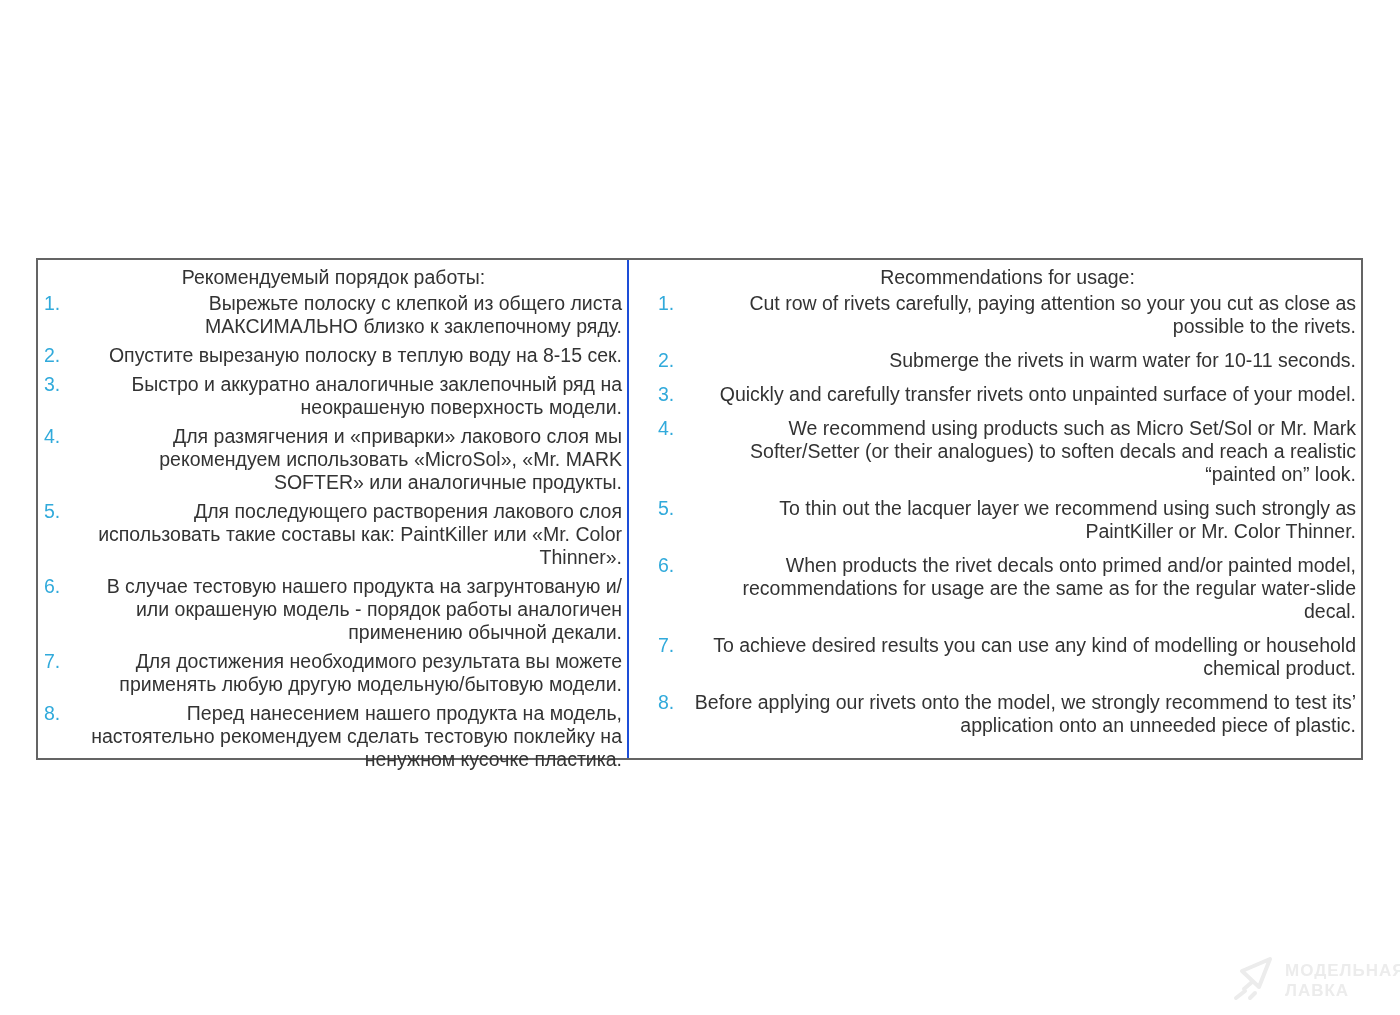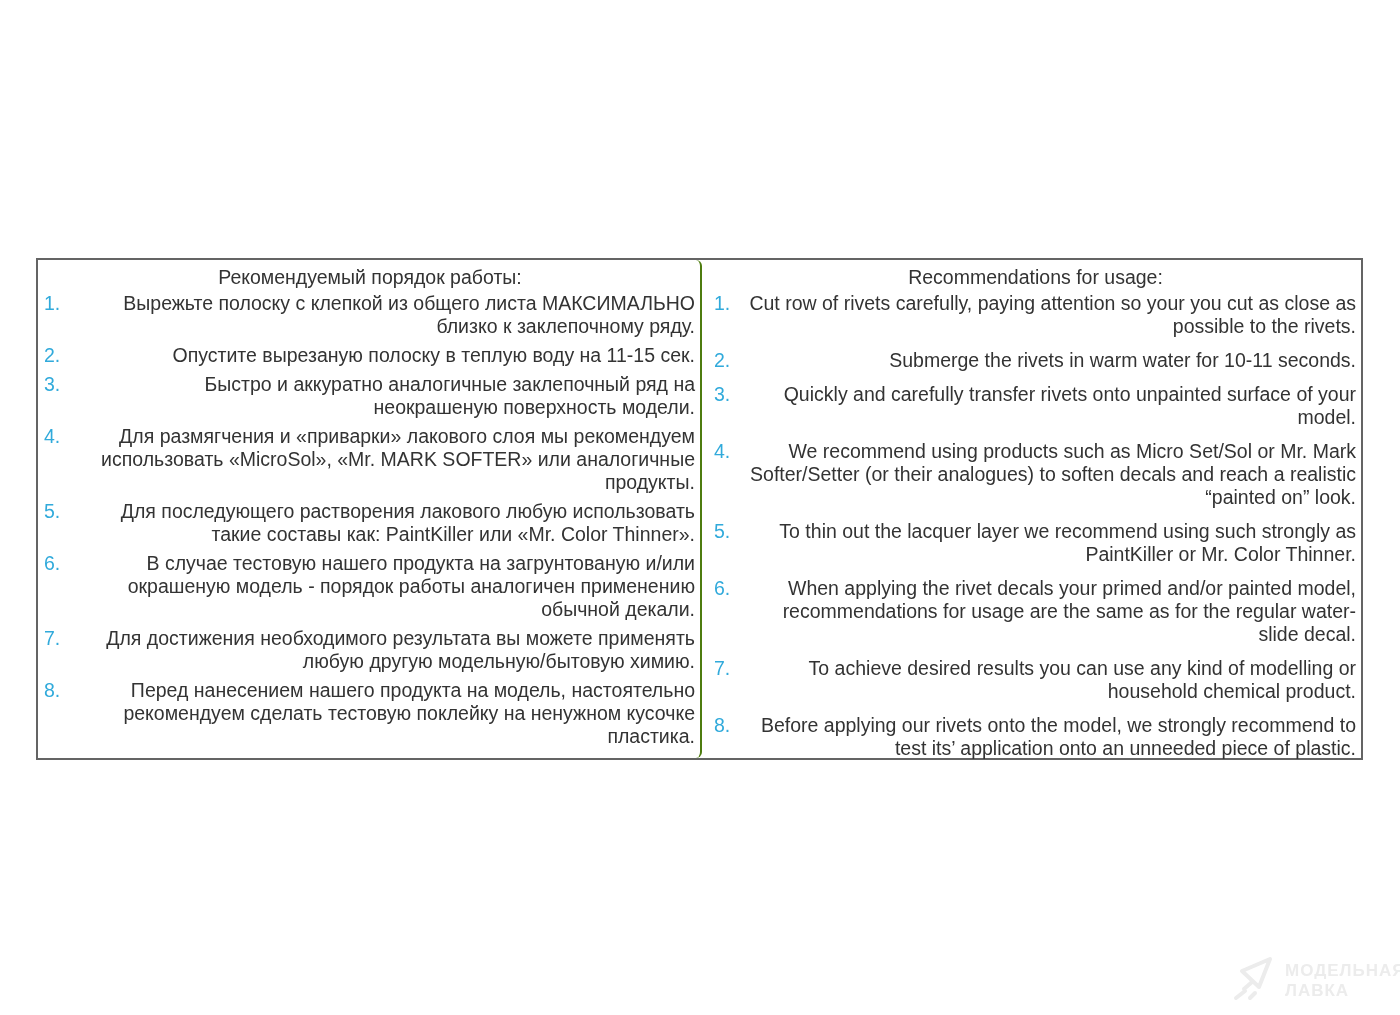--- a/index.html
+++ b/index.html
@@ -28,27 +28,26 @@
     display: flex;
     background: #ffffff;
   }
   .col {
     box-sizing: border-box;
     padding: 5px 4px 0 6px;
     font-size: 19.5px;
     line-height: 23px;
   }
   .col-left {
-    width: 664px;
-    border-right: 2px solid #4d7c0f;
-    border-radius: 6px;
+    width: 591px;
+    border-right: 2px solid #1d4ed8;
   }
   .col-right {
     flex: 1;
-    padding-left: 12px;
+    padding-left: 29px;
   }
   .col h2 {
     font-size: 19.5px;
     font-weight: normal;
     text-align: center;
     margin: 1px 0 3px 0;
     color: #333333;
   }
   .col ol {
     list-style: none;
@@ -107,46 +106,46 @@
     <h2>Рекомендуемый порядок работы:</h2>
     <ol>
 
         <li class="item">
           <span class="num">1.</span>
           <span class="txt">Вырежьте полоску с клепкой из общего листа МАКСИМАЛЬНО близко к заклепочному ряду.</span>
         </li>
 
         <li class="item">
           <span class="num">2.</span>
-          <span class="txt">Опустите вырезаную полоску в теплую воду на 11-15 сек.</span>
+          <span class="txt">Опустите вырезаную полоску в теплую воду на 8-15 сек.</span>
         </li>
 
         <li class="item">
           <span class="num">3.</span>
           <span class="txt">Быстро и аккуратно аналогичные заклепочный ряд на неокрашеную поверхность модели.</span>
         </li>
 
         <li class="item">
           <span class="num">4.</span>
           <span class="txt">Для размягчения и «приварки» лакового слоя мы рекомендуем использовать «MicroSol», «Mr. MARK SOFTER» или аналогичные продукты.</span>
         </li>
 
         <li class="item">
           <span class="num">5.</span>
-          <span class="txt">Для последующего растворения лакового любую использовать такие составы как: PaintKiller или «Mr. Color Thinner».</span>
+          <span class="txt">Для последующего растворения лакового слоя использовать такие составы как: PaintKiller или «Mr. Color Thinner».</span>
         </li>
 
         <li class="item">
           <span class="num">6.</span>
           <span class="txt">В случае тестовую нашего продукта на загрунтованую и/или окрашеную модель - порядок работы аналогичен применению обычной декали.</span>
         </li>
 
         <li class="item">
           <span class="num">7.</span>
-          <span class="txt">Для достижения необходимого результата вы можете применять любую другую модельную/бытовую химию.</span>
+          <span class="txt">Для достижения необходимого результата вы можете применять любую другую модельную/бытовую модели.</span>
         </li>
 
         <li class="item">
           <span class="num">8.</span>
           <span class="txt">Перед нанесением нашего продукта на модель, настоятельно рекомендуем сделать тестовую поклейку на ненужном кусочке пластика.</span>
         </li>
       </ol>
   </section>
 
   <section class="col col-right">
@@ -173,21 +172,21 @@
           <span class="txt">We recommend using products such as Micro Set/Sol or Mr. Mark Softer/Setter (or their analogues) to soften decals and reach a realistic “painted on” look.</span>
         </li>
 
         <li class="item">
           <span class="num">5.</span>
           <span class="txt">To thin out the lacquer layer we recommend using such strongly as PaintKiller or Mr. Color Thinner.</span>
         </li>
 
         <li class="item">
           <span class="num">6.</span>
-          <span class="txt">When applying the rivet decals your primed and/or painted model, recommendations for usage are the same as for the regular water-slide decal.</span>
+          <span class="txt">When products the rivet decals onto primed and/or painted model, recommendations for usage are the same as for the regular water-slide decal.</span>
         </li>
 
         <li class="item">
           <span class="num">7.</span>
           <span class="txt">To achieve desired results you can use any kind of modelling or household chemical product.</span>
         </li>
 
         <li class="item">
           <span class="num">8.</span>
           <span class="txt">Before applying our rivets onto the model, we strongly recommend to test its’ application onto an unneeded piece of plastic.</span>

